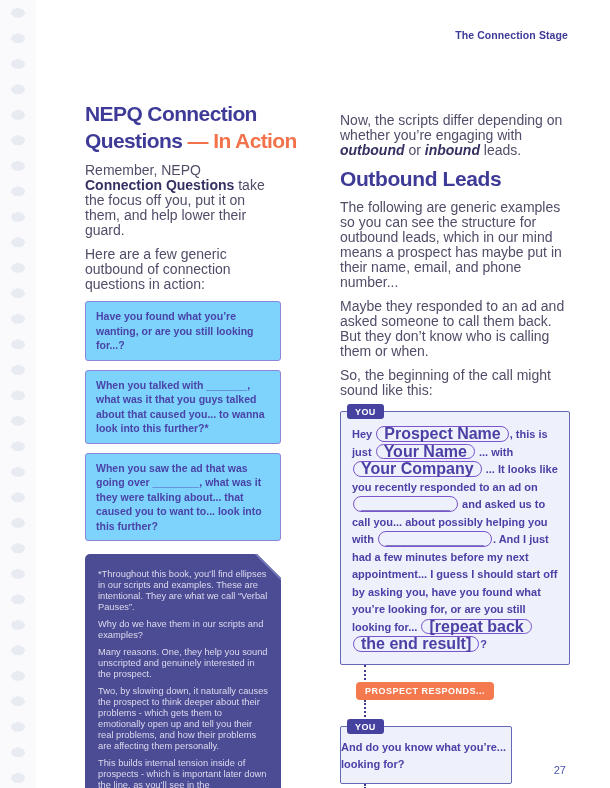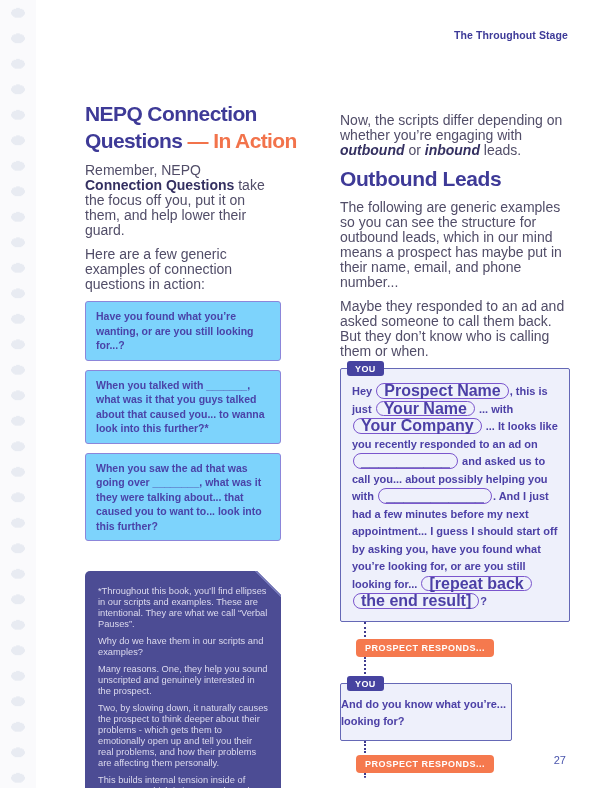--- a/index.html
+++ b/index.html
@@ -29,21 +29,21 @@
 
   .body-p { font-size:14px; line-height:15px; color:#514d68; margin:0 0 9px 0; }
   .body-p strong { color:#343061; }
   .body-p em strong, .body-p strong em { color:#343061; }
 
   .q-box {
     background:#7dd3fc; border:1px solid #8c86da; border-radius:3px;
     padding:7px 10px; font-weight:bold; color:#4a43a8;
     font-size:10.5px; line-height:14.5px; margin:0 0 9px 0;
   }
-  .q-box.last { margin-bottom:30px; }
+  .q-box.last { margin-bottom:13px; }
 
   .dark-box {
     position:relative; margin-top:4px; background:#4c4c94; color:#dcdaee;
     padding:15px 13px 11px; font-size:9.3px; line-height:11px;
     border-radius:5px;
     clip-path: polygon(0 0, calc(100% - 24px) 0, 100% 24px, 100% 100%, 0 100%);
   }
   .dark-box p { margin:0 0 6px 0; }
   .dark-box p:last-child { margin-bottom:0; }
   .dark-box .fold {
@@ -78,36 +78,36 @@
   .connector.c1 { height:15px; }
   .connector.c2 { height:17px; }
   .connector.c3 { height:12px; }
   .connector.c4 { height:5px; }
   .prospect-badge {
     display:inline-block; background:#f5794e; color:#ffffff; font-weight:bold;
     font-size:9px; letter-spacing:0.5px; padding:4px 9px; border-radius:4px;
     margin-left:16px;
     text-align:center;
   }
-  .page-number { position:absolute; right:44px; bottom:22px; font-size:11px; color:#4a55ad; }
+  .page-number { position:absolute; right:44px; bottom:12px; font-size:11px; color:#4a55ad; }
 </style>
 </head>
 <body>
 
 <div class="page">
   <div class="binding"></div>
 
-  <div class="running-head">The Throughout Stage</div>
+  <div class="running-head">The Connection Stage</div>
 
   <div class="col-left">
     <h1 class="title"><span>NEPQ Connection</span><br><span>Questions </span><span class="orange">— In Action</span></h1>
 
     <p class="body-p"><span>Remember, NEPQ </span><strong>Connection Questions</strong><span> take the focus off you, put it on them, and help lower their guard.</span></p>
 
-    <p class="body-p">Here are a few generic examples of connection questions in action:</p>
+    <p class="body-p">Here are a few generic outbound of connection questions in action:</p>
 
     <div class="q-box">Have you found what you’re wanting, or are you still looking for...?</div>
     <div class="q-box">When you talked with _______, what was it that you guys talked about that caused you... to wanna look into this further?*</div>
     <div class="q-box last">When you saw the ad that was going over ________, what was it they were talking about... that caused you to want to... look into this further?</div>
 
     <div class="dark-box">
       <div class="fold"></div>
       <p>*Throughout this book, you’ll find ellipses in our scripts and examples. These are intentional. They are what we call “Verbal Pauses”.</p>
       <p>Why do we have them in our scripts and examples?</p>
       <p>Many reasons. One, they help you sound unscripted and genuinely interested in the prospect.</p>
@@ -116,20 +116,21 @@
     </div>
   </div>
 
   <div class="col-right">
     <p class="body-p"><span>Now, the scripts differ depending on whether you’re engaging with </span><strong><em>outbound</em></strong><span> or </span><strong><em>inbound</em></strong><span> leads.</span></p>
 
     <h2 class="section">Outbound Leads</h2>
 
     <p class="body-p">The following are generic examples so you can see the structure for outbound leads, which in our mind means a prospect has maybe put in their name, email, and phone number...</p>
     <p class="body-p">Maybe they responded to an ad and asked someone to call them back. But they don’t know who is calling them or when.</p>
+    <p class="body-p lead-in">So, the beginning of the call might sound like this:</p>
 
     <div class="flow">
 
       <div class="script-wrap">
         <span class="you-badge">YOU</span>
         <div class="script-box">Hey <span class="pill">Prospect Name</span>, this is just <span class="pill">Your Name</span> ... with <span class="pill">Your Company</span> ... It looks like you recently responded to an ad on <span class="pill">__________</span> and asked us to call you... about possibly helping you with <span class="pill">___________</span>. And I just had a few minutes before my next appointment... I guess I should start off by asking you, have you found what you’re looking for, or are you still looking for... <span class="pill">[repeat back</span> <span class="pill">the end result]</span>?</div>
       </div>
 
       <div class="connector c1"></div>
 

